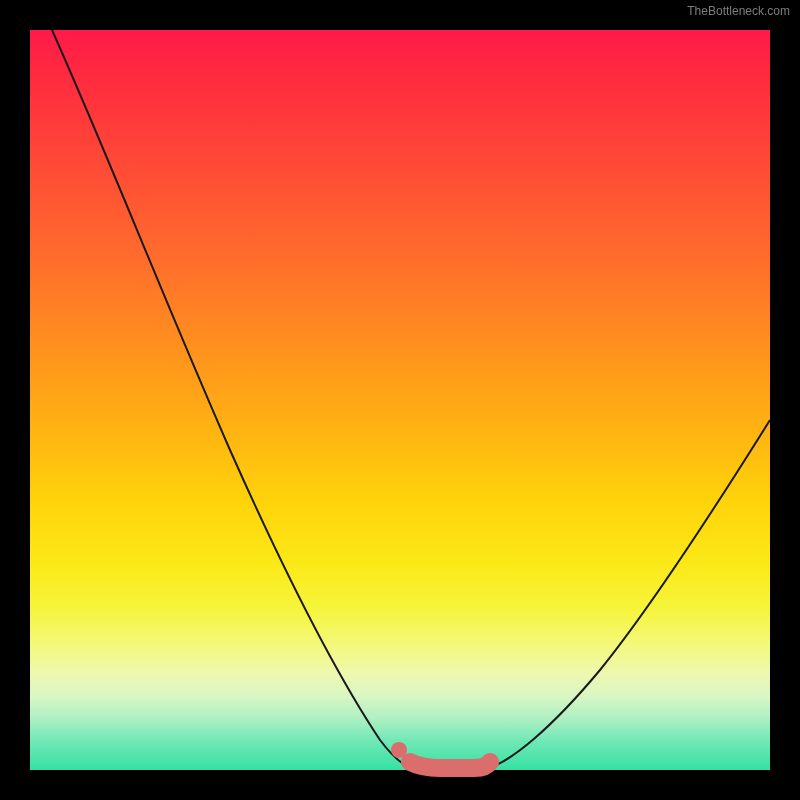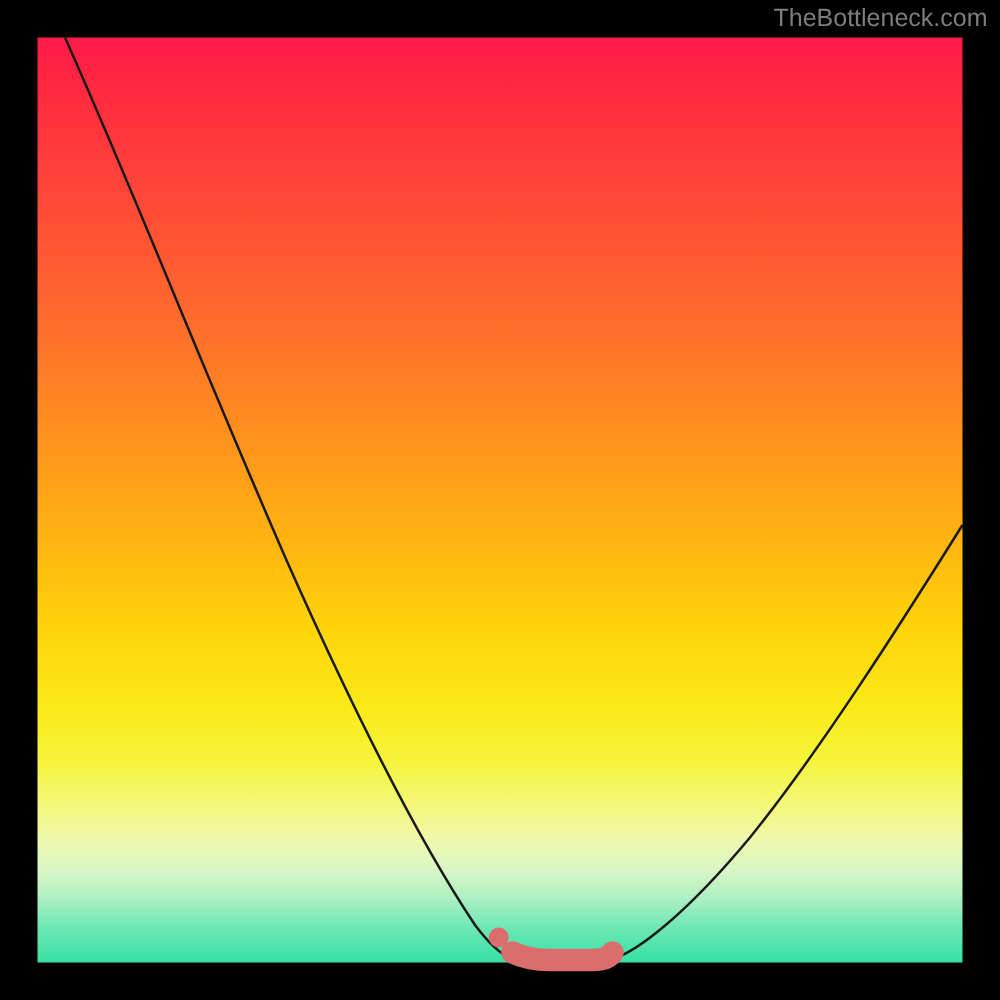--- a/index.html
+++ b/index.html
@@ -42,21 +42,21 @@
       #aef0c3 93%,
       #72e8b6 96%,
       #35e1a3 100%
     );
   }
   .watermark {
     position: absolute;
     top: 4px;
     right: 10px;
     color: #7d7d7d;
-    font-size: 20px;
+    font-size: 12px;
     font-weight: 500;
     letter-spacing: 0;
     user-select: none;
   }
   svg.curves {
     position: absolute;
     left: 0;
     top: 0;
     width: 740px;
     height: 740px;

